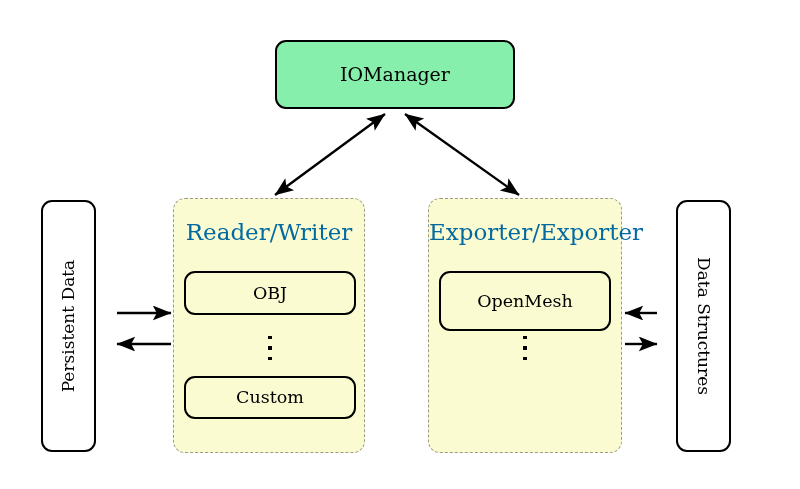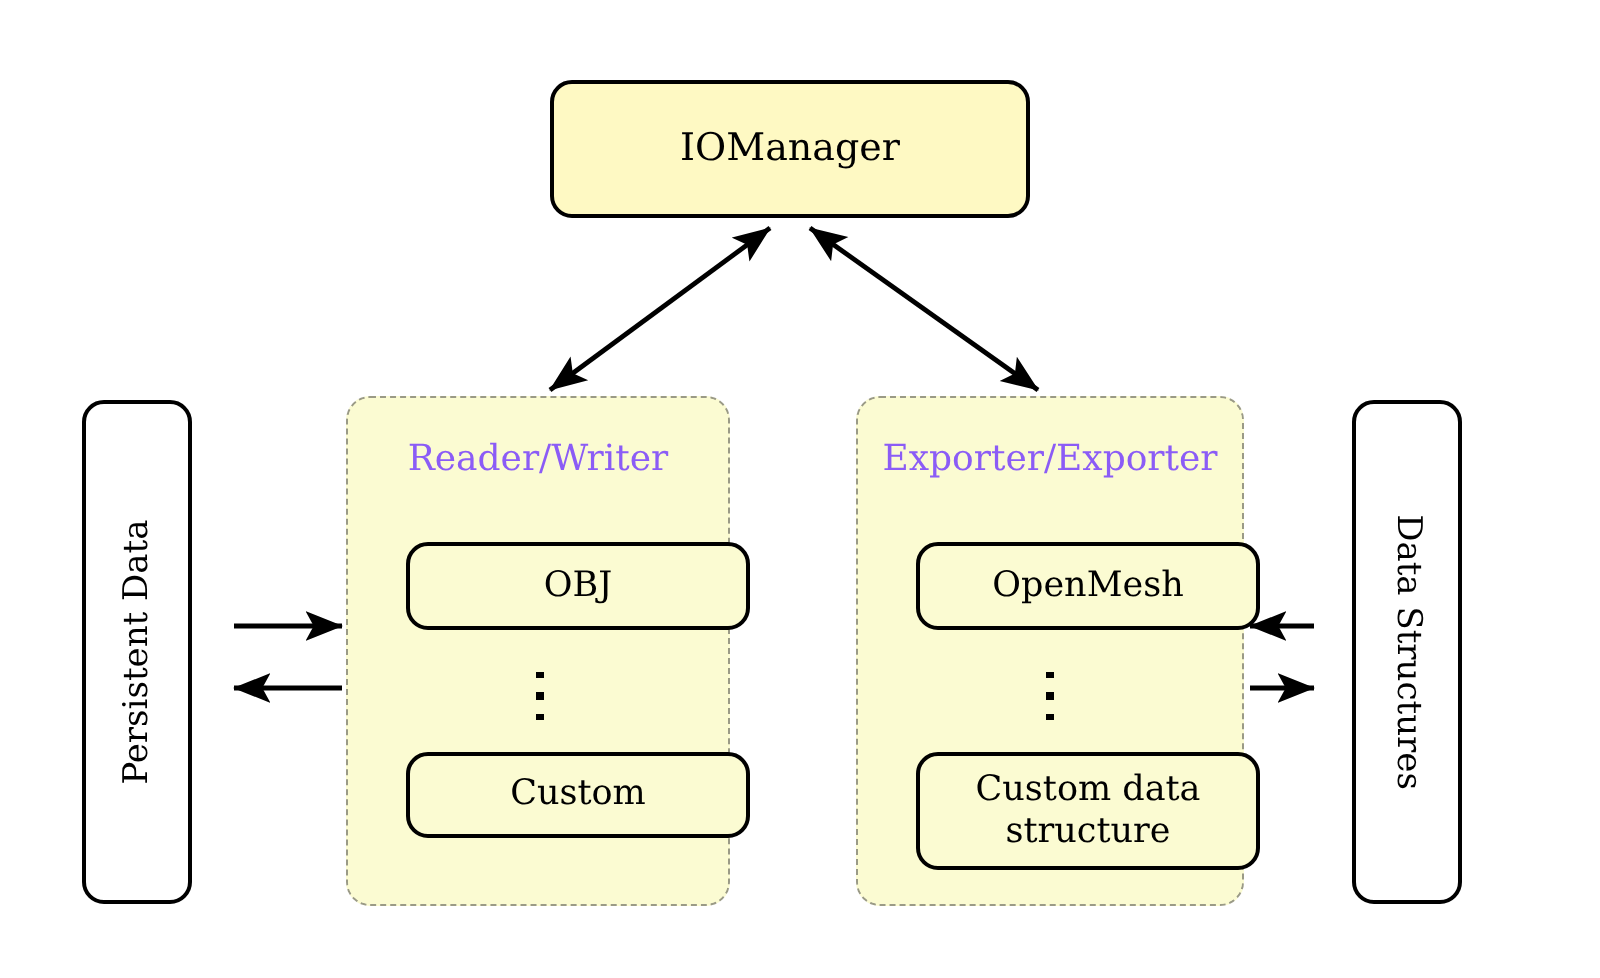--- a/index.html
+++ b/index.html
@@ -38,21 +38,21 @@
     text-align: center;
     color: #000000;
     line-height: 1.18;
   }
   
   #io-manager {
     left: 275px;
     top: 40px;
     width: 240px;
     height: 69px;
-    background: #fef9c3;
+    background: #86efac;
     font-size: 19px;
   }
   
   .side-node {
     background: #ffffff;
     font-size: 17px;
   }
   #persistent-data {
     left: 41px;
     top: 200px;
@@ -92,48 +92,47 @@
     top: 198px;
     width: 194px;
     height: 255px;
   }
   .group-title {
     position: absolute;
     left: 0;
     right: 0;
     top: 20px;
     text-align: center;
-    font-size: 18px;
-    color: #8b5cf6;
+    font-size: 23px;
+    color: #0369a1;
     white-space: nowrap;
   }
   
   .inner-node {
     background: #fbfbd2;
     border-width: 2.8px;
     font-size: 17.5px;
-    margin-left: 19px;
   }
   #node-obj {
     left: 184px;
     top: 271px;
     width: 172px;
     height: 44px;
   }
   #node-custom-file {
     left: 184px;
     top: 376px;
     width: 172px;
     height: 43px;
   }
   #node-openmesh {
     left: 439px;
     top: 271px;
     width: 172px;
-    height: 44px;
+    height: 60px;
   }
   #node-custom-struct {
     left: 439px;
     top: 376px;
     width: 172px;
     height: 59px;
   }
   
   .vdots {
     position: absolute;
@@ -217,20 +216,14 @@
   <div class="node inner-node" id="node-openmesh">
     <span>OpenMesh</span>
   </div>
 
   <div class="vdots" id="dots-right">
     <span></span>
       <span></span>
       <span></span>
   </div>
 
-  <div class="node inner-node" id="node-custom-struct">
-    <div>
-      <div>Custom data</div>
-      <div>structure</div>
-    </div>
-  </div>
 
 </div>
 
 </body></html>

